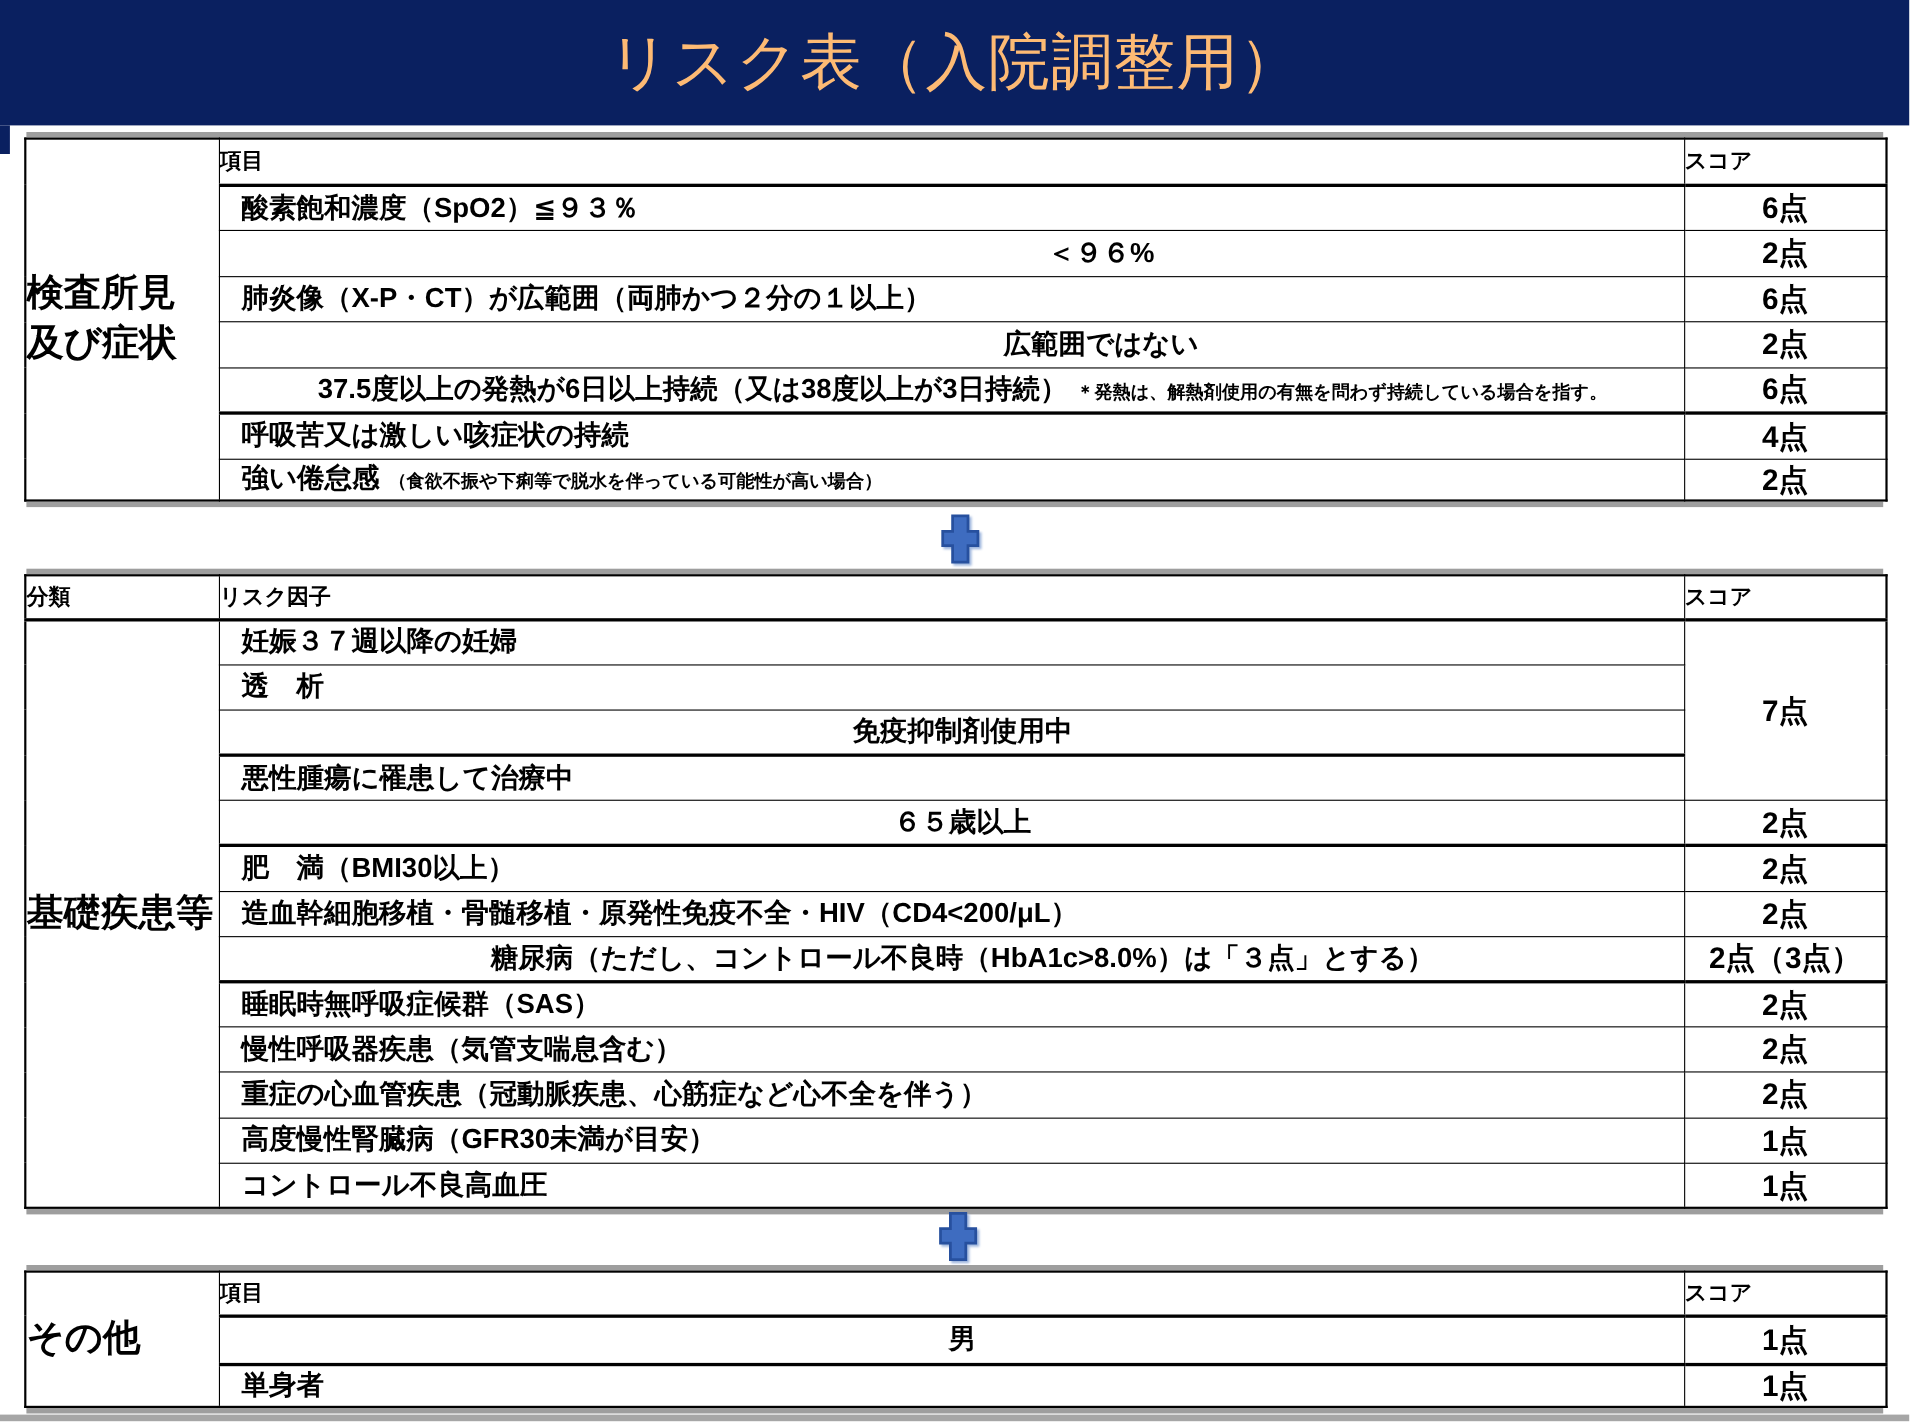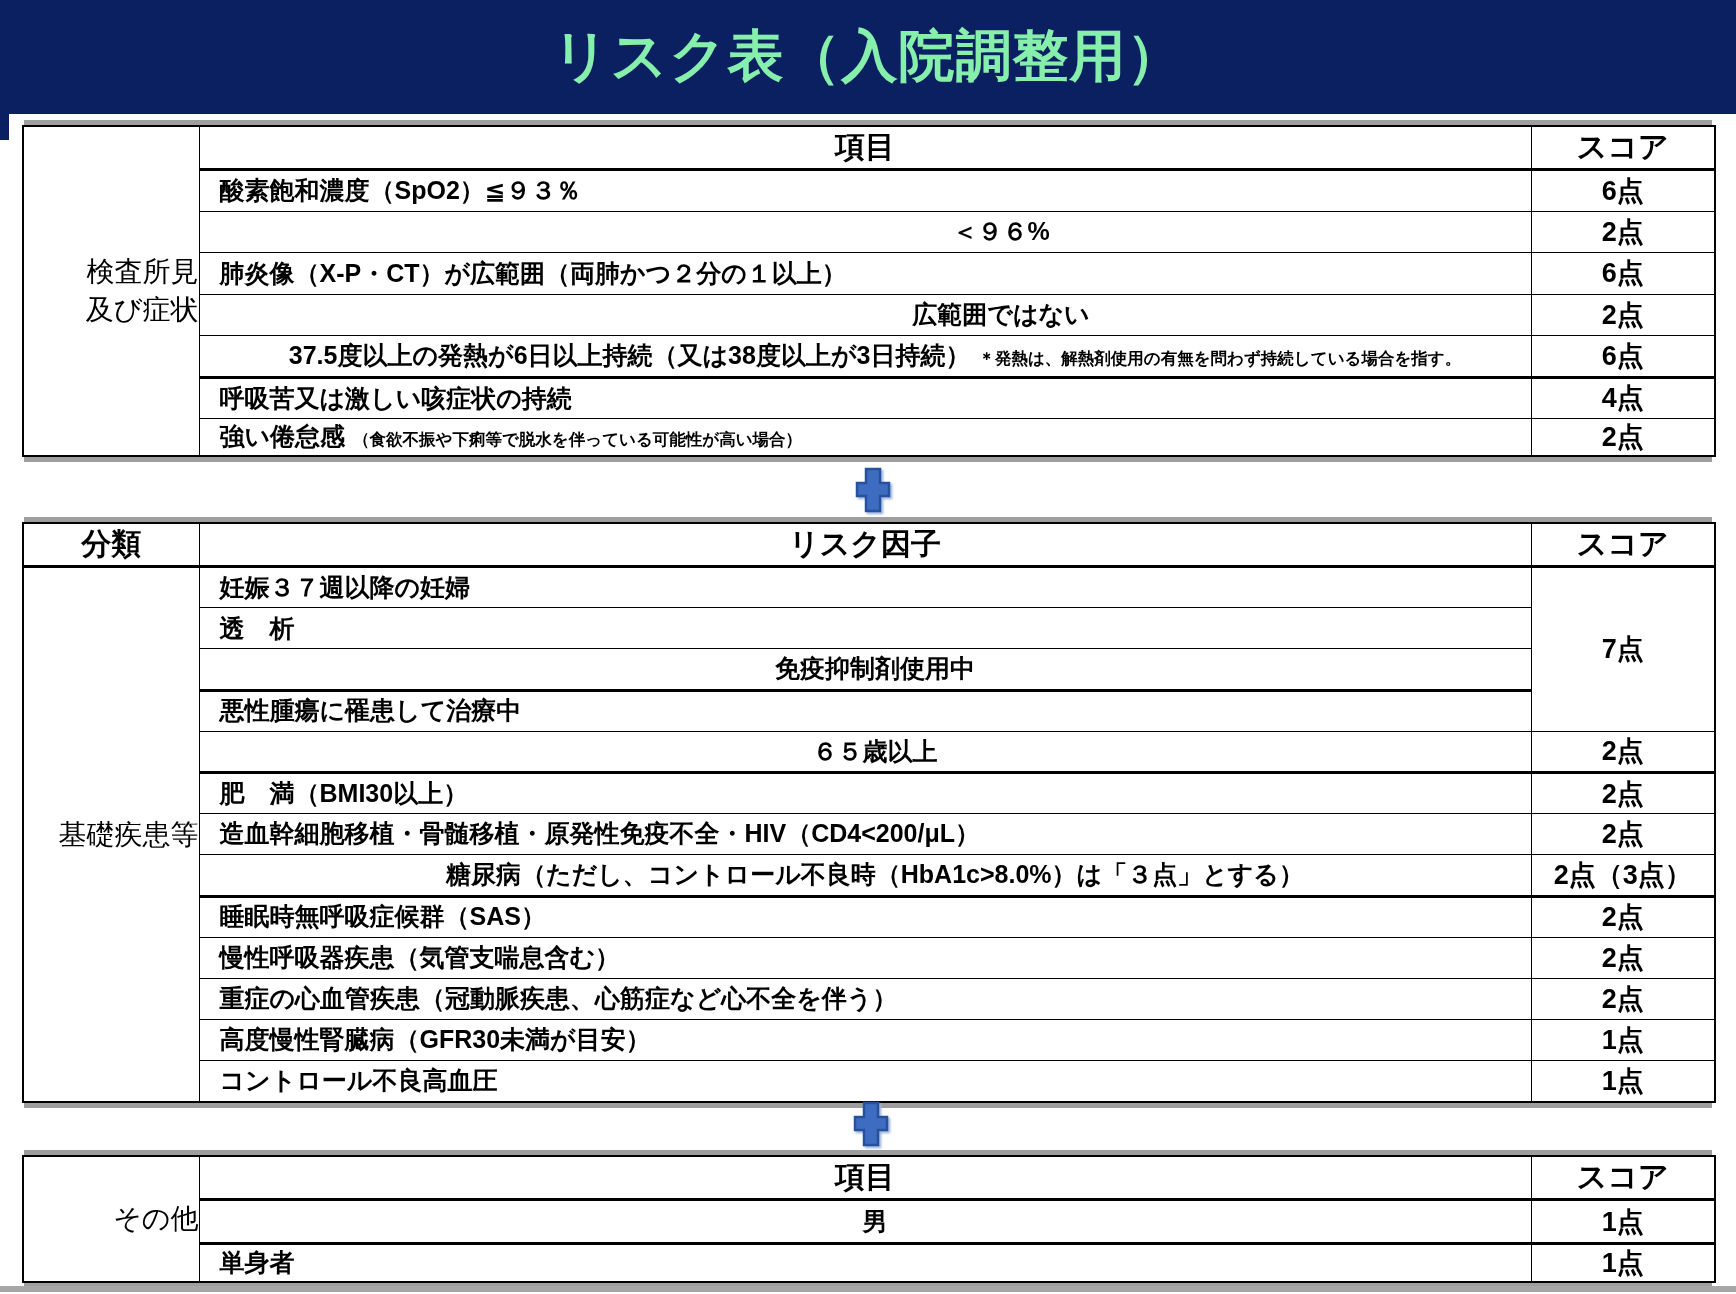--- a/index.html
+++ b/index.html
@@ -5,36 +5,36 @@
   html,body{margin:0;padding:0;background:#fff;}
   .page{
     position:relative;width:1736px;height:1294px;background:#ffffff;overflow:hidden;
     font-family:"Liberation Sans","DejaVu Sans",sans-serif;color:#000;font-weight:bold;
   }
   
   .titlebar{
     position:absolute;left:0;top:0;width:1736px;height:114px;background:#0a2060;
     display:flex;align-items:center;justify-content:center;
   }
-  .titlebar h1{margin:0;color:#86efac;font-size:56px;font-weight:bold;letter-spacing:1px;}
+  .titlebar h1{margin:0;color:#fdba74;font-size:56px;font-weight:normal;letter-spacing:1px;}
   .title-tab{position:absolute;left:0;top:114px;width:9px;height:26px;background:#0a2060;}
   
   .tbl-wrap{
     position:absolute;left:22px;width:1692px;
     box-shadow:0 -7px 0 -2px #9e9e9e, 0 7px 0 -2px #9e9e9e;
     background:#fff;
   }
   #tbl-findings{top:125px;}
   #tbl-underlying{top:522px;}
   #tbl-other{top:1155px;}
   table{border-collapse:collapse;width:100%;table-layout:fixed;border:2.5px solid #000;}
   td,th{border:1.5px solid #000;padding:0;overflow:hidden;}
-  th.hdr{font-size:30px;font-weight:bold;text-align:center;border-bottom:3.5px solid #000;}
+  th.hdr{font-size:20px;font-weight:bold;text-align:left;border-bottom:3.5px solid #000;}
   td.label-cell{
-    font-size:28px;font-weight:normal;text-align:right;vertical-align:middle;
+    font-size:34px;font-weight:bold;text-align:left;vertical-align:middle;
     white-space:pre-line;line-height:1.35;
   }
   td.item{font-size:25px;text-align:left;padding-left:20px;vertical-align:middle;line-height:1.1;}
   td.item.indent{padding-left:272px;text-align:center;}
   td.item .note{font-size:16.5px;margin-left:8px;}
   td.score{font-size:27px;text-align:center;vertical-align:middle;}
   td.thick,th.thick{border-bottom:3.5px solid #000;text-align:center;}
   
   .plus{position:absolute;width:38px;height:48px;}
   #plus-1{left:854px;top:466px;}

